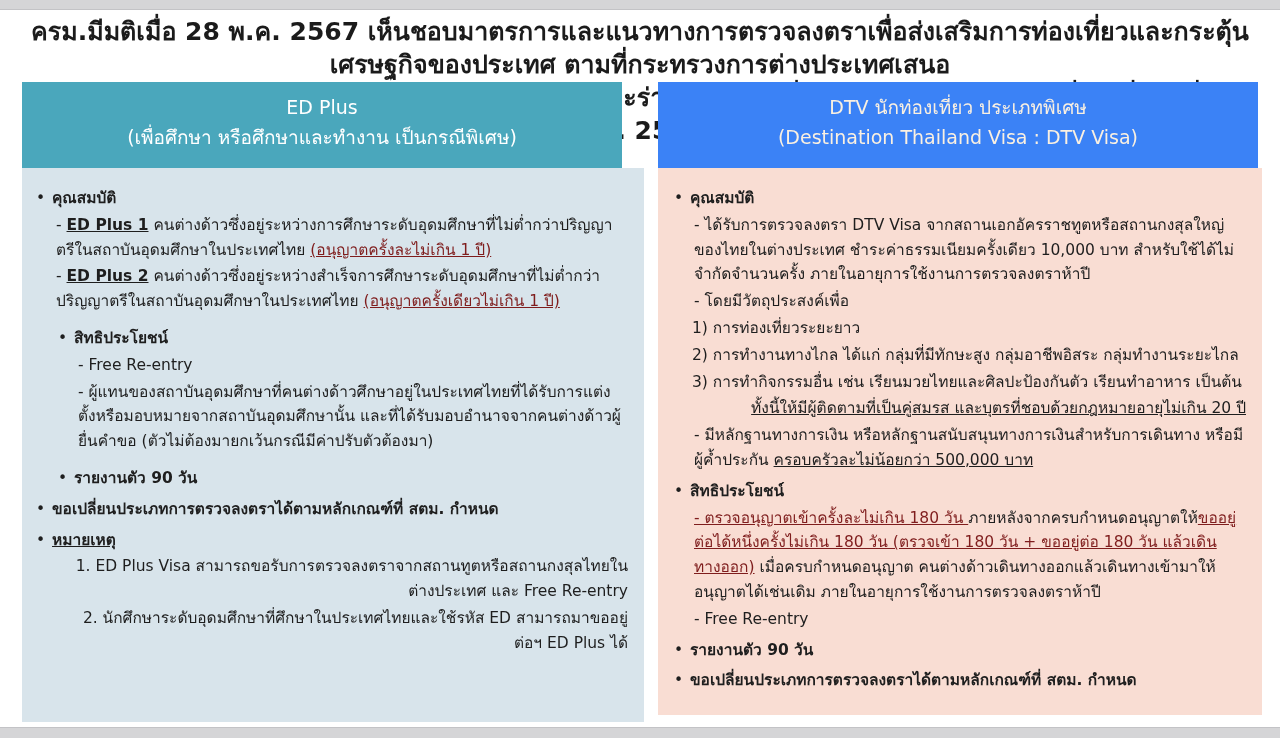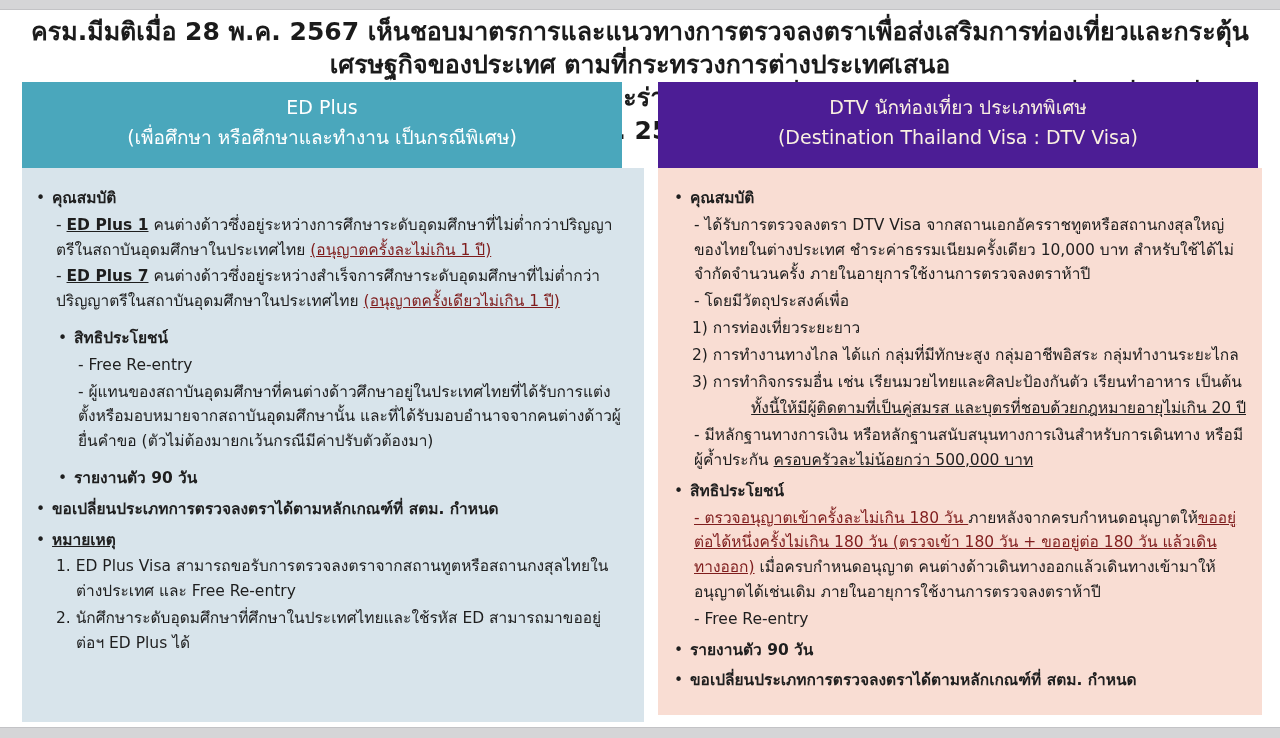--- a/index.html
+++ b/index.html
@@ -16,36 +16,36 @@
   .page-title .tline{line-height:33px;}
 
   .col{position:absolute;top:82px;}
   .col.left{left:22px;width:622px;height:640px;}
   .col.right{left:658px;width:604px;height:633px;}
 
   .panel-head{height:86px;text-align:center;color:#ffffff;}
   .panel-head .ht{font-size:19px;line-height:30px;padding-top:10px;}
   .panel-head .hs{font-size:19px;line-height:30px;}
   .col.left .panel-head{width:600px;background:#4AA7BC;}
-  .col.right .panel-head{width:600px;background:#4c1d95;color:#FAF0E1;}
+  .col.right .panel-head{width:600px;background:#3b82f6;color:#FAF0E1;}
 
   .panel-body{position:absolute;left:0;right:0;top:86px;bottom:0;
     font-size:15.5px;line-height:1.6;}
   .col.left .panel-body{background:#D8E4EB;padding:12px 16px 0 10px;}
   .col.right .panel-body{background:#F9DDD3;padding:12px 16px 0 12px;}
 
   .li{position:relative;padding-left:20px;margin-top:6px;}
   .li .bullet{position:absolute;left:4px;top:0;}
   .li.sub{margin-left:22px;}
   .hd{font-weight:bold;}
   .u{text-decoration:underline;}
   .b{font-weight:bold;}
   .blue{color:#7f1d1d;text-decoration:underline;}
   .para{margin-left:24px;margin-top:2px;}
-  .num-para{margin-left:24px;margin-top:2px;padding-left:20px;text-indent:-20px;}
+  .num-para{margin-left:24px;margin-top:2px;padding-left:20px;text-indent:-20px;text-align:right;}
   .purpose{margin-left:22px;margin-top:2px;}
   .dep-note{margin-left:58px;margin-top:2px;text-align:right;}
   .gap{height:6px;}
 </style>
 </head>
 <body>
 
 <div class="canvas">
 
   <div class="edge top"></div>
@@ -65,21 +65,21 @@
       <div class="li">
         <span class="bullet">•</span>
         <span class="hd">คุณสมบัติ</span>
       </div>
 
       <div class="para">
         <span>- </span><span class="b u">ED Plus 1</span><span>  คนต่างด้าวซึ่งอยู่ระหว่างการศึกษาระดับอุดมศึกษาที่ไม่ต่ำกว่าปริญญาตรีในสถาบันอุดมศึกษาในประเทศไทย </span><span class="blue">(อนุญาตครั้งละไม่เกิน 1 ปี)</span>
       </div>
 
       <div class="para">
-        <span>- </span><span class="b u">ED Plus 7</span><span>  คนต่างด้าวซึ่งอยู่ระหว่างสำเร็จการศึกษาระดับอุดมศึกษาที่ไม่ต่ำกว่าปริญญาตรีในสถาบันอุดมศึกษาในประเทศไทย </span><span class="blue">(อนุญาตครั้งเดียวไม่เกิน 1 ปี)</span>
+        <span>- </span><span class="b u">ED Plus 2</span><span>  คนต่างด้าวซึ่งอยู่ระหว่างสำเร็จการศึกษาระดับอุดมศึกษาที่ไม่ต่ำกว่าปริญญาตรีในสถาบันอุดมศึกษาในประเทศไทย </span><span class="blue">(อนุญาตครั้งเดียวไม่เกิน 1 ปี)</span>
       </div>
 
       <div class="gap"></div>
 
       <div class="li sub">
         <span class="bullet">•</span>
         <span class="hd">สิทธิประโยชน์</span>
       </div>
 
       <div class="para" style="margin-left:46px;">- Free Re-entry</div>

